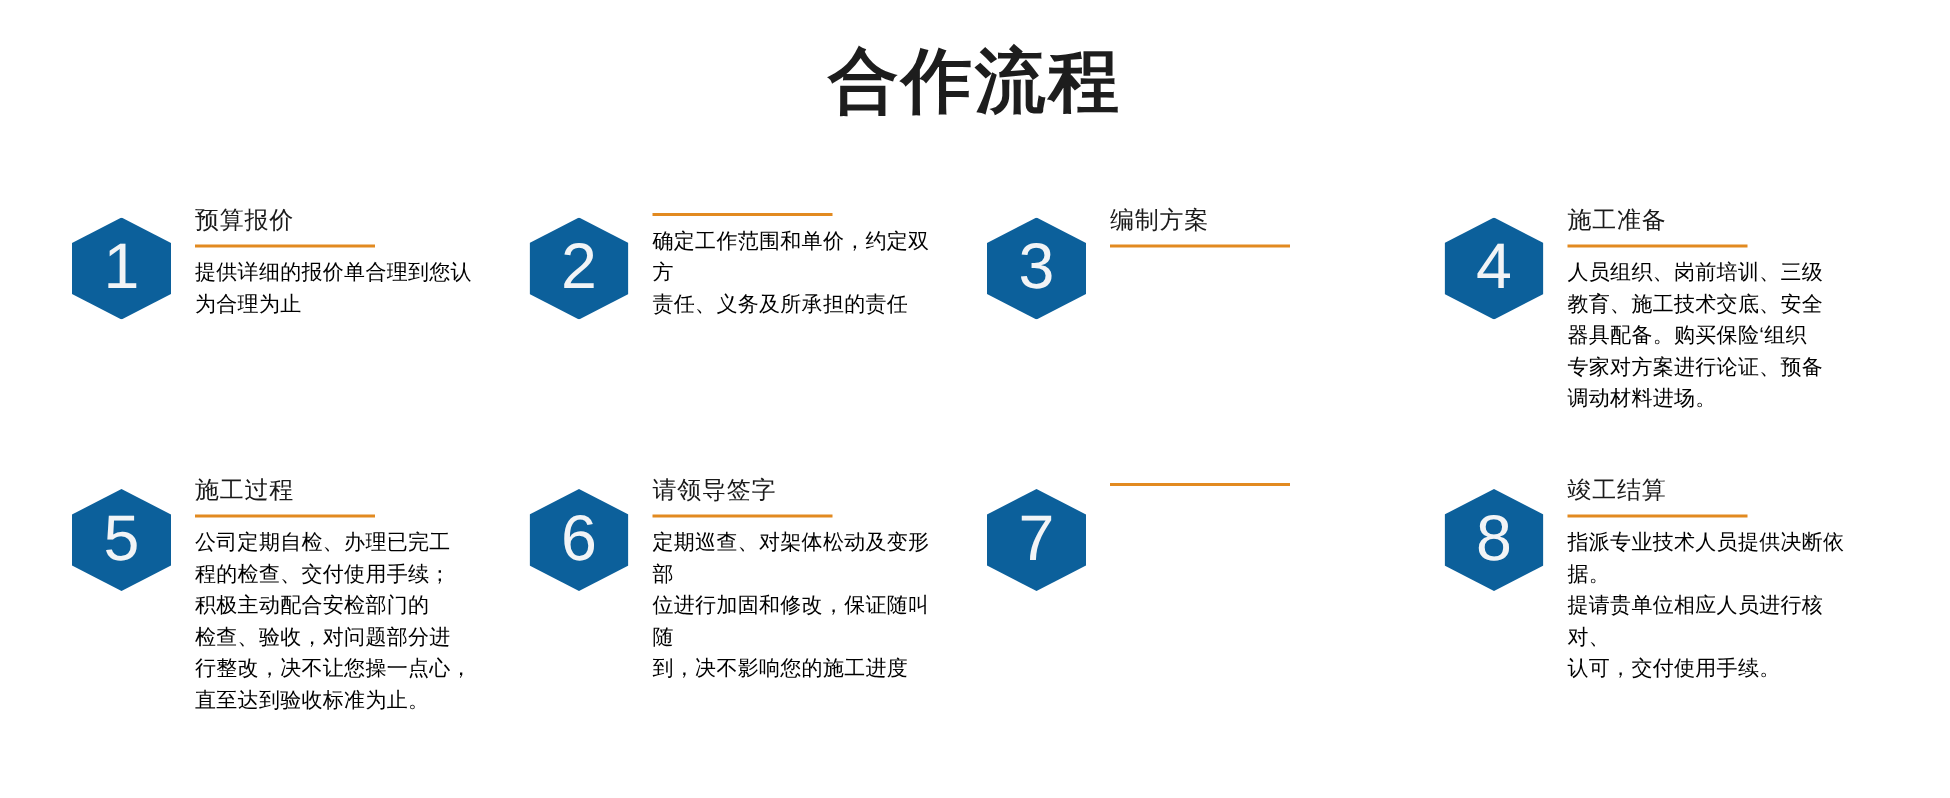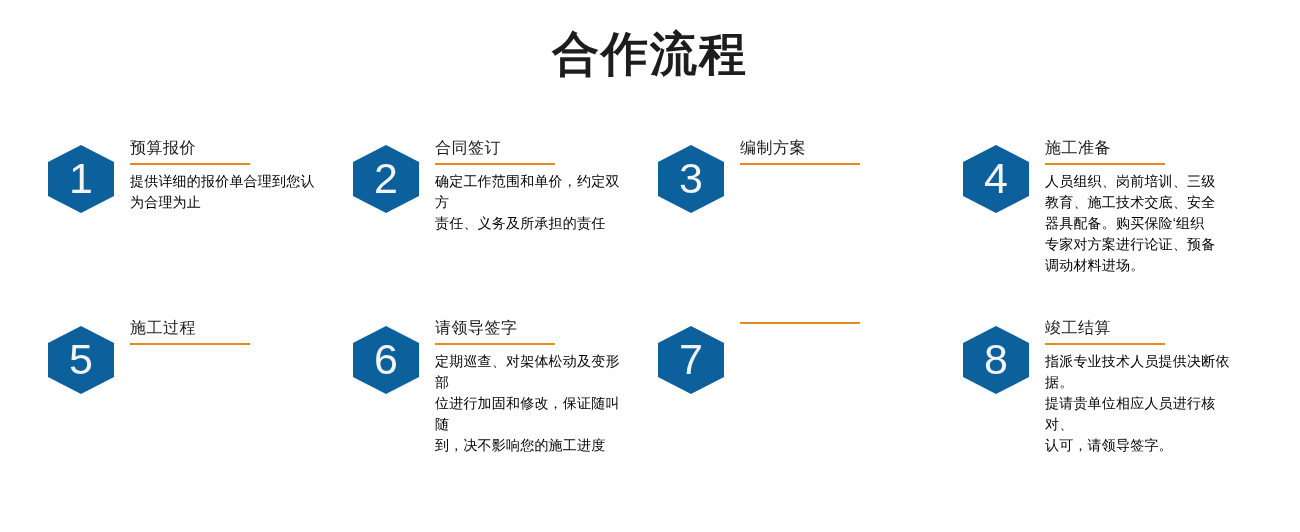--- a/index.html
+++ b/index.html
@@ -118,21 +118,20 @@
     </div>
   </div>
 
   <div class="step row1">
     <div class="hex-wrap">
       <div class="hex" style="background: rgb(12, 96, 155);">
         <span class="hex-num" style="color: rgb(242, 244, 246);">2</span>
       </div>
     </div>
     <div class="step-body">
-      <div class="step-title">合同签订</div>
       <div class="step-rule" style="background: rgb(226, 138, 32);"></div>
       <div class="step-desc">确定工作范围和单价，约定双方
 责任、义务及所承担的责任</div>
     </div>
   </div>
 
   <div class="step row1">
     <div class="hex-wrap">
       <div class="hex" style="background: rgb(12, 96, 155);">
         <span class="hex-num" style="color: rgb(242, 244, 246);">3</span>
@@ -163,20 +162,26 @@
 
   <div class="step row2">
     <div class="hex-wrap">
       <div class="hex" style="background: rgb(12, 96, 155);">
         <span class="hex-num" style="color: rgb(242, 244, 246);">5</span>
       </div>
     </div>
     <div class="step-body">
       <div class="step-title">施工过程</div>
       <div class="step-rule" style="background: rgb(226, 138, 32);"></div>
+      <div class="step-desc">公司定期自检、办理已完工
+程的检查、交付使用手续；
+积极主动配合安检部门的
+检查、验收，对问题部分进
+行整改，决不让您操一点心，
+直至达到验收标准为止。</div>
     </div>
   </div>
 
   <div class="step row2">
     <div class="hex-wrap">
       <div class="hex" style="background: rgb(12, 96, 155);">
         <span class="hex-num" style="color: rgb(242, 244, 246);">6</span>
       </div>
     </div>
     <div class="step-body">
@@ -203,17 +208,17 @@
     <div class="hex-wrap">
       <div class="hex" style="background: rgb(12, 96, 155);">
         <span class="hex-num" style="color: rgb(242, 244, 246);">8</span>
       </div>
     </div>
     <div class="step-body">
       <div class="step-title">竣工结算</div>
       <div class="step-rule" style="background: rgb(226, 138, 32);"></div>
       <div class="step-desc">指派专业技术人员提供决断依据。
 提请贵单位相应人员进行核对、
-认可，请领导签字。</div>
+认可，交付使用手续。</div>
     </div>
   </div>
 
 </div>
 
 </body></html>

